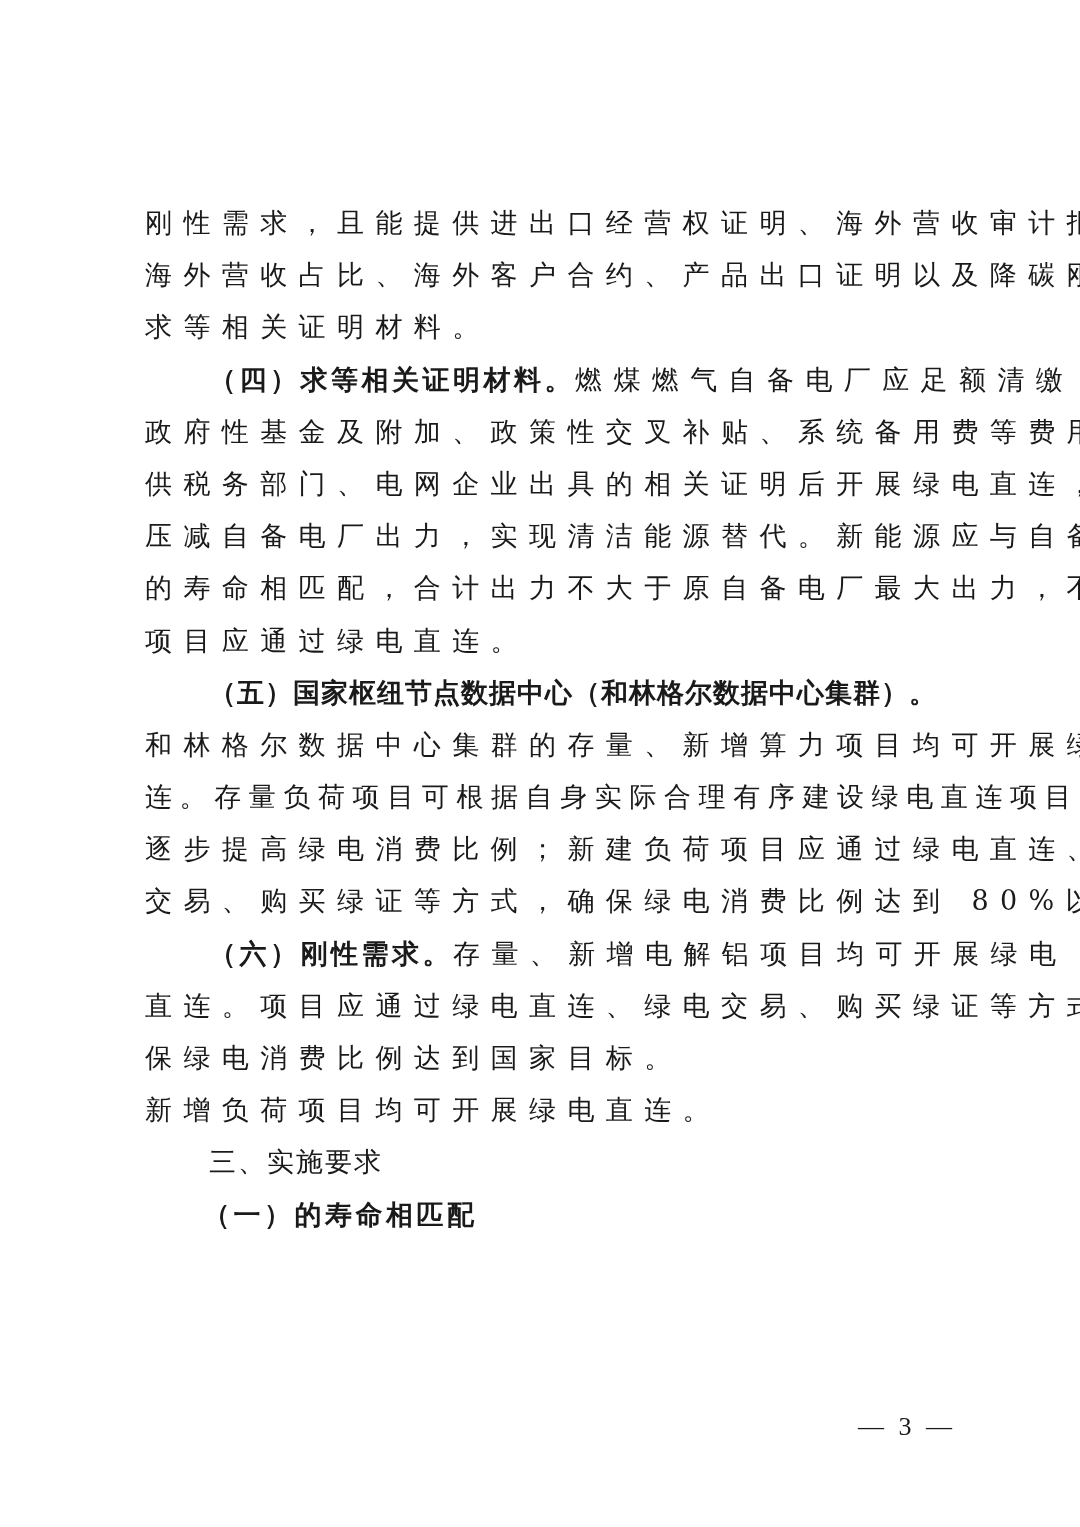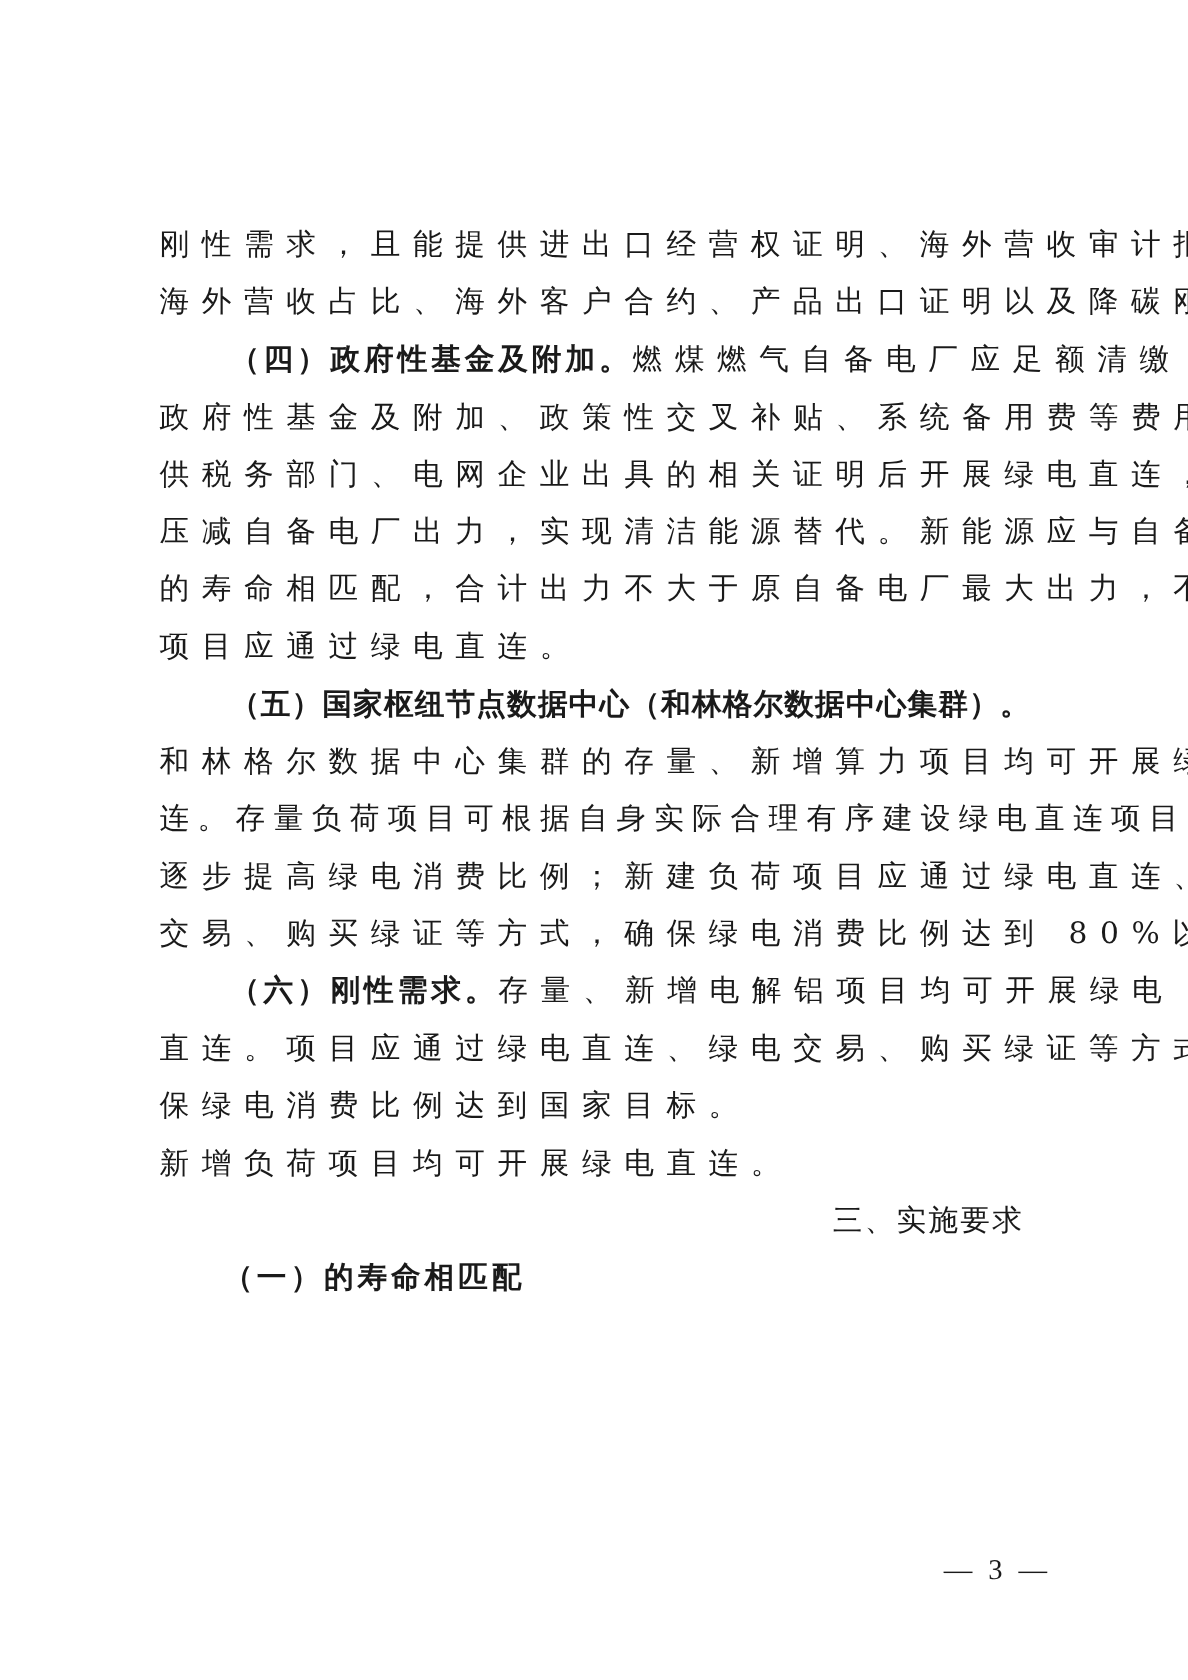--- a/index.html
+++ b/index.html
@@ -43,44 +43,44 @@
     .bold {
       font-family: "DejaVu Sans", "Liberation Sans", sans-serif;
       font-weight: bold;
     }
     .tight {
       letter-spacing: 3.5px;
     }
     .heading-line {
       font-family: "DejaVu Sans", "Liberation Sans", sans-serif;
       letter-spacing: 2px;
-      text-align: right;
     }
     .page-number {
       position: absolute;
       left: 858px;
       top: 1412px;
       font-family: "Liberation Serif", "DejaVu Serif", serif;
       font-size: 26px;
       color: #1a1a1a;
       letter-spacing: 4px;
       white-space: nowrap;
     }
   </style>
 </head>
 <body>
 
 <div class="page">
   <div class="body-text">
 
     <div class="line">刚性需求，且能提供进出口经营权证明、海外营收审计报告、</div>
     <div class="line">海外营收占比、海外客户合约、产品出口证明以及降碳刚性需</div>
+    <div class="line">求等相关证明材料。</div>
 
     <div class="line indent">
-      <span class="bold tight">（四）政府性基金及附加。</span><span>燃煤燃气自备电厂应足额清缴</span>
+      <span class="bold tight">（四）求等相关证明材料。</span><span>燃煤燃气自备电厂应足额清缴</span>
     </div>
     <div class="line">政府性基金及附加、政策性交叉补贴、系统备用费等费用，提</div>
     <div class="line">供税务部门、电网企业出具的相关证明后开展绿电直连，通过</div>
     <div class="line">压减自备电厂出力，实现清洁能源替代。新能源应与自备电厂</div>
     <div class="line">的寿命相匹配，合计出力不大于原自备电厂最大出力，不得占</div>
     <div class="line">项目应通过绿电直连。</div>
 
     <div class="line indent">
       <span class="bold tight" style="letter-spacing:1px;">（五）国家枢纽节点数据中心（和林格尔数据中心集群）。</span>
     </div>

